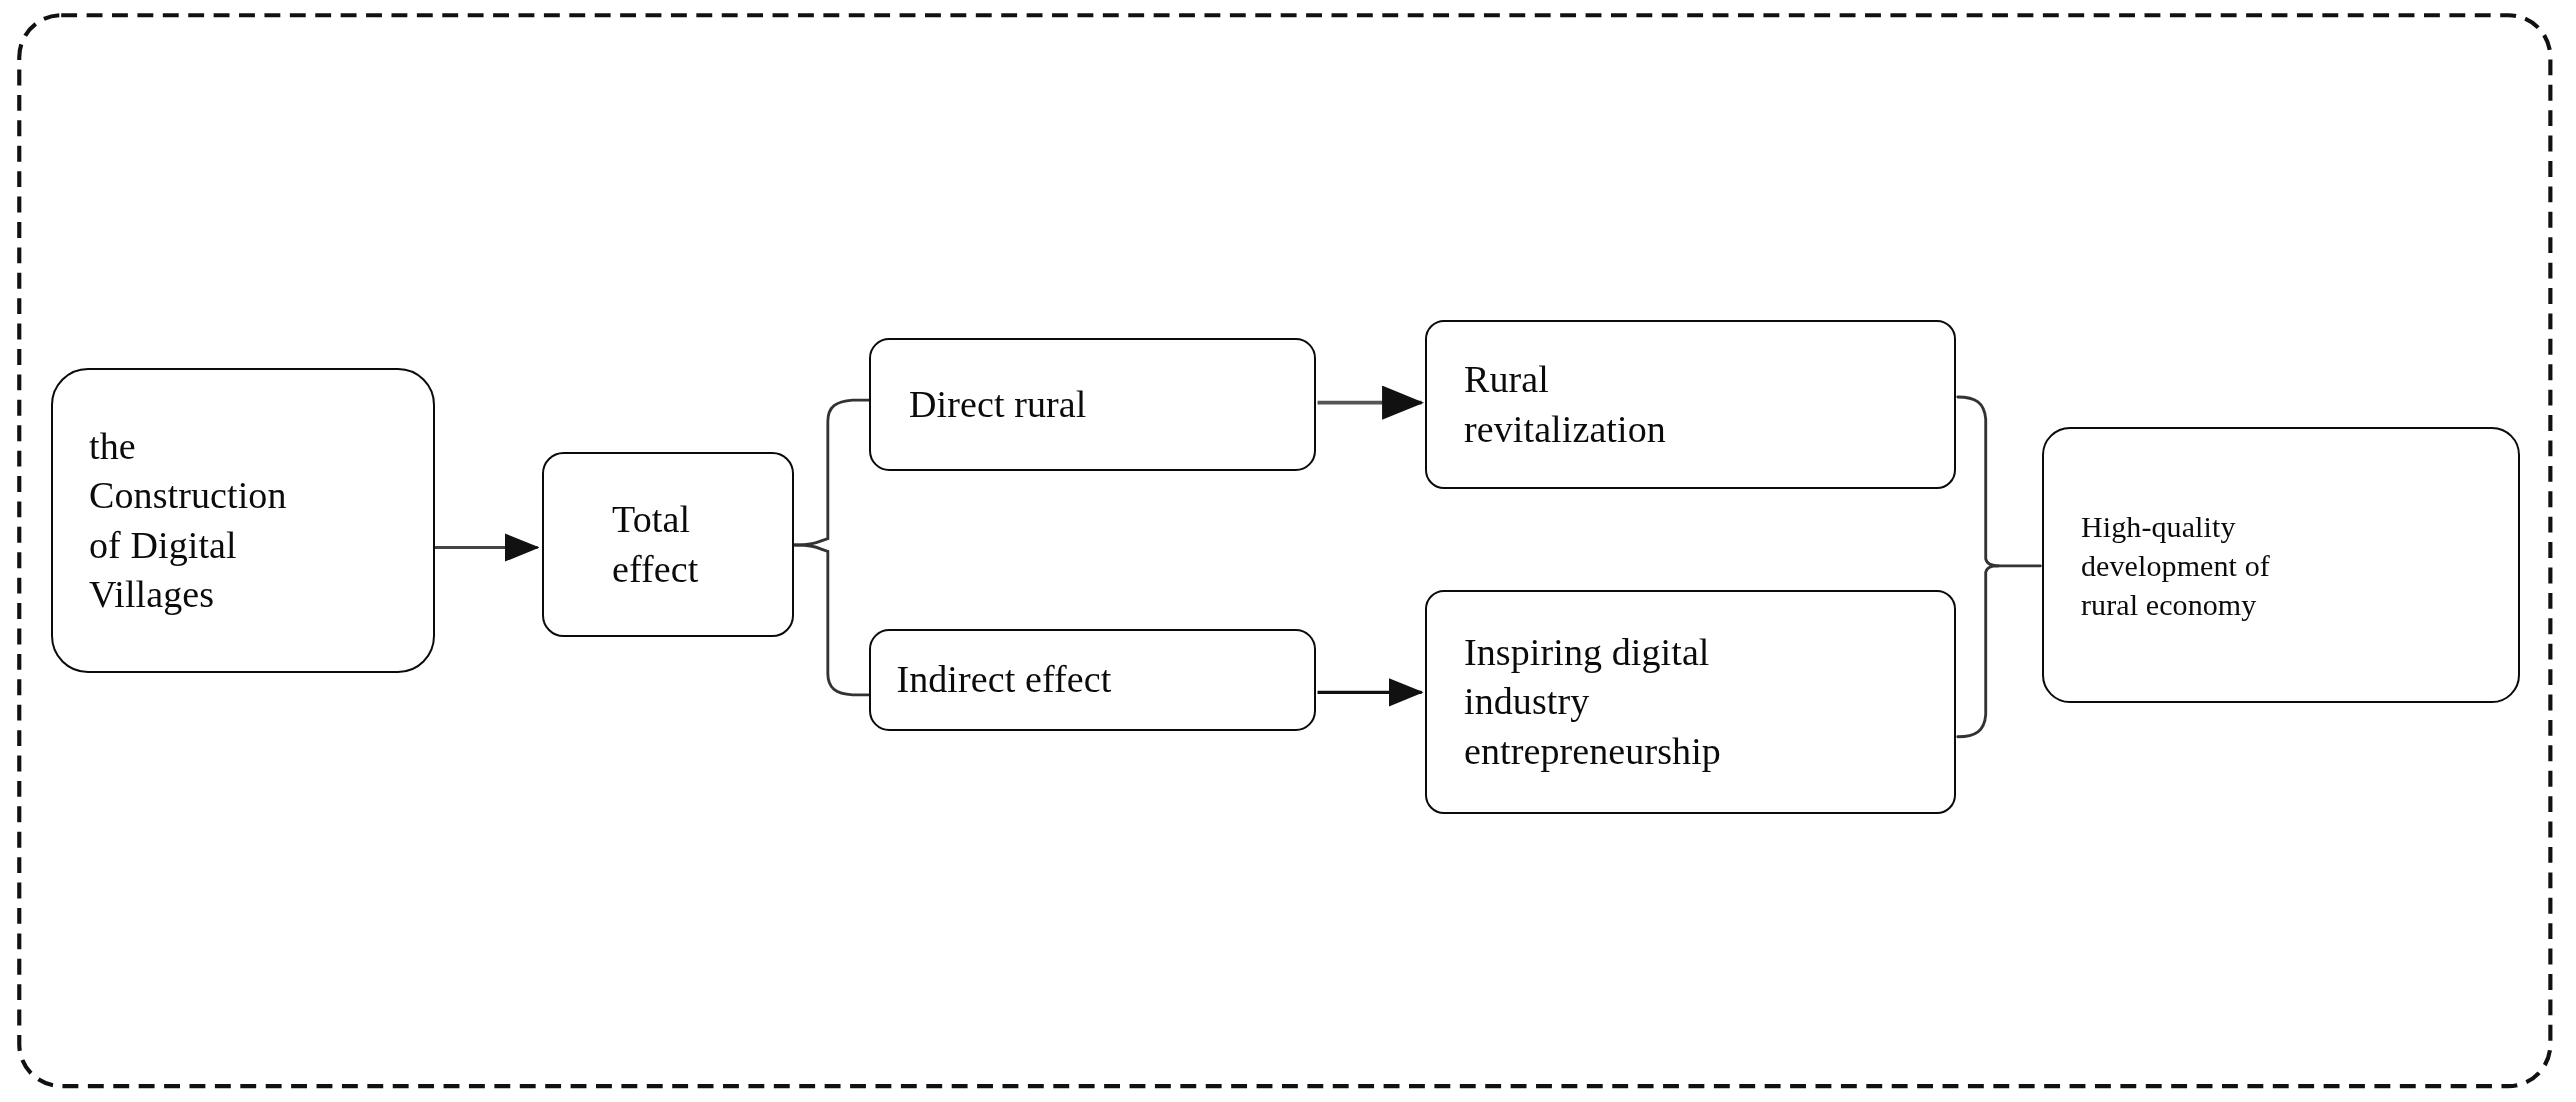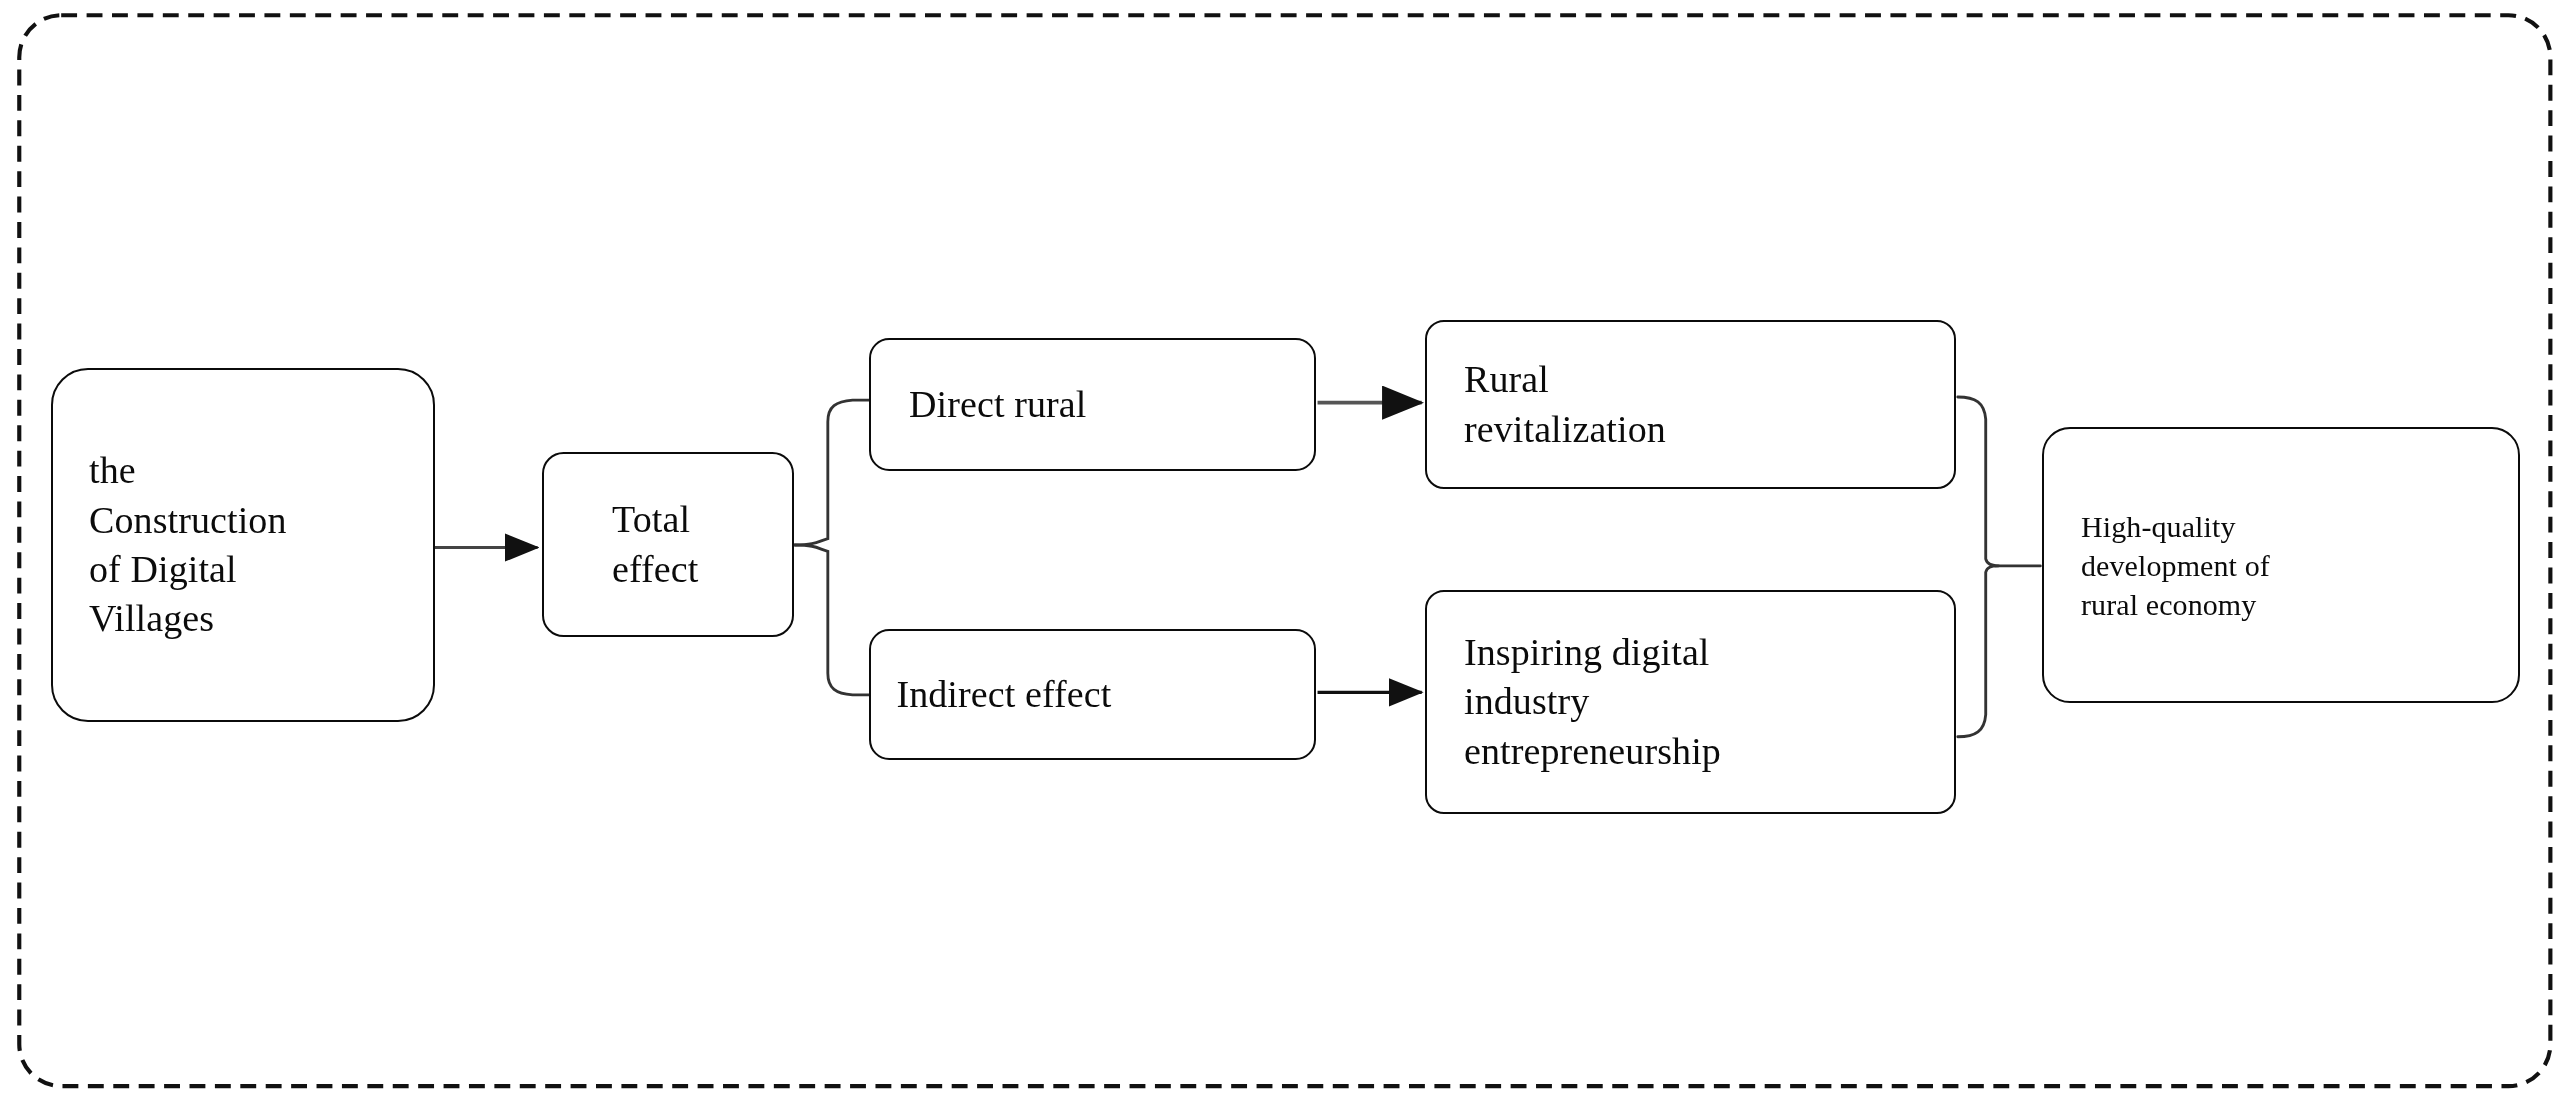--- a/index.html
+++ b/index.html
@@ -34,42 +34,42 @@
   }
   .node .node-label {
     display: block;
     white-space: pre-line;
     line-height: 1.30;
     letter-spacing: 0.1px;
   }
 
   
   #node-construction {
-    left: 51px;  top: 368px;  width: 384px;  height: 354px;
+    left: 51px;  top: 368px;  width: 384px;  height: 305px;
     border-radius: 37px;
     font-size: 38px;
   }
   #node-construction .node-label { padding-left: 36px; }
 
   #node-total-effect {
     left: 542px; top: 452px; width: 252px; height: 185px;
     border-radius: 21.6px;
     font-size: 38px;
   }
   #node-total-effect .node-label { padding-left: 28px; margin-left: 40px; }
 
   #node-direct-effect {
     left: 869px; top: 338px; width: 447px; height: 133px;
     border-radius: 20.3px;
     font-size: 38px;
   }
   #node-direct-effect .node-label { padding-left: 38px; }
 
   #node-indirect-effect {
-    left: 869px; top: 629px; width: 447px; height: 131px;
+    left: 869px; top: 629px; width: 447px; height: 102px;
     border-radius: 20.3px;
     font-size: 38px;
   }
   #node-indirect-effect .node-label { padding-left: 25.4px; }
 
   #node-rural-revitalization {
     left: 1425px; top: 320px; width: 531px; height: 169px;
     border-radius: 19px;
     font-size: 38px;
   }

